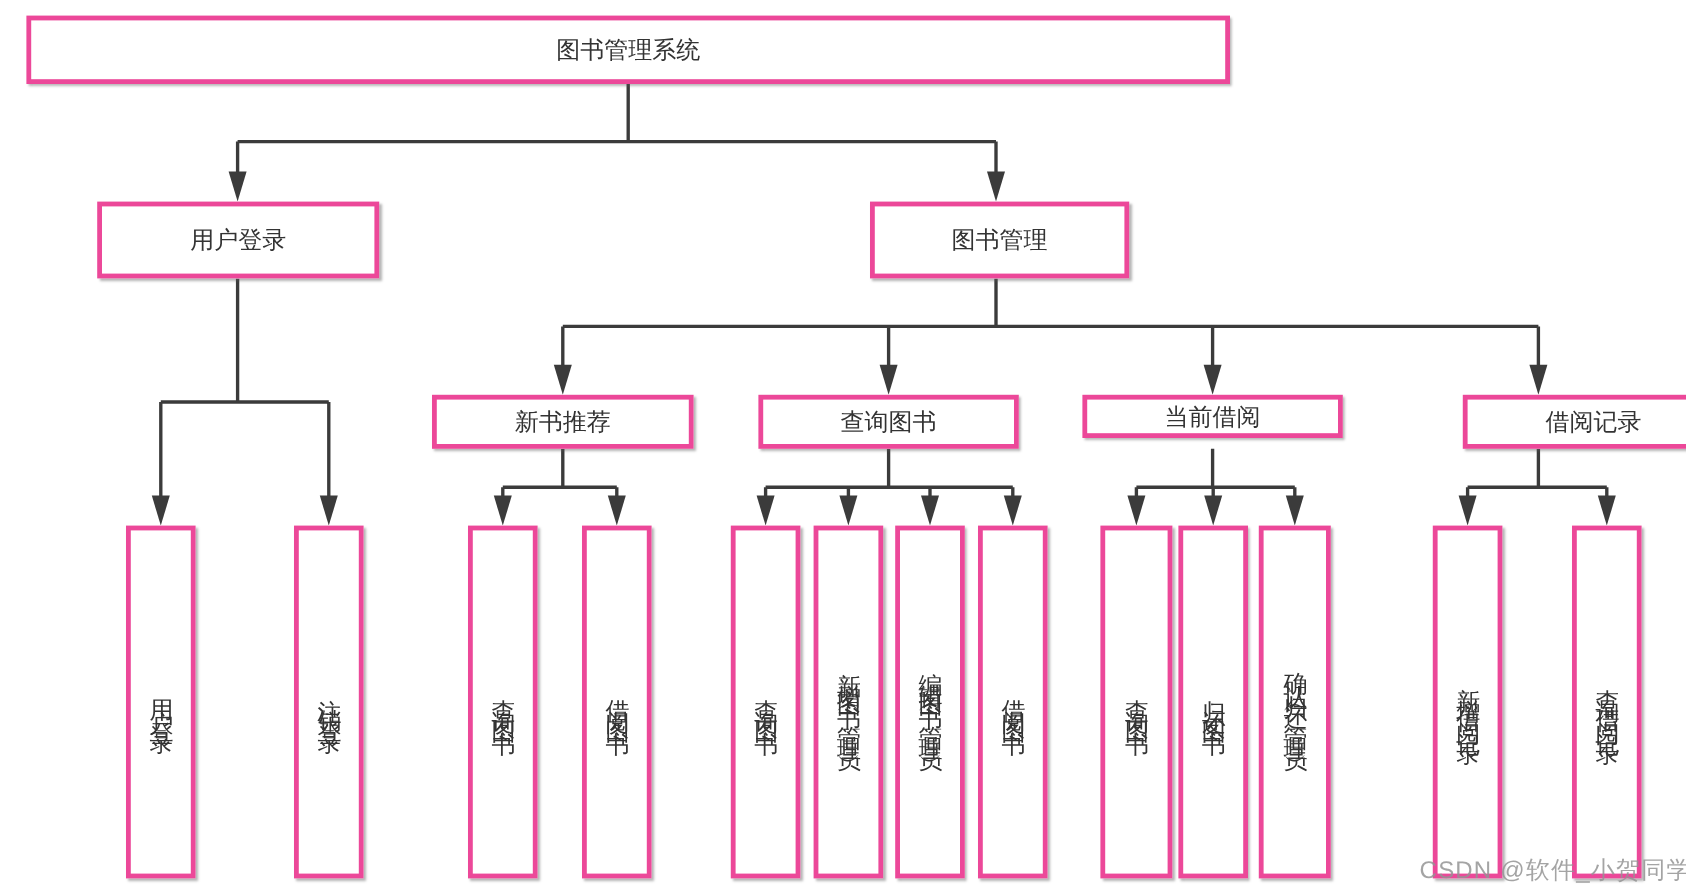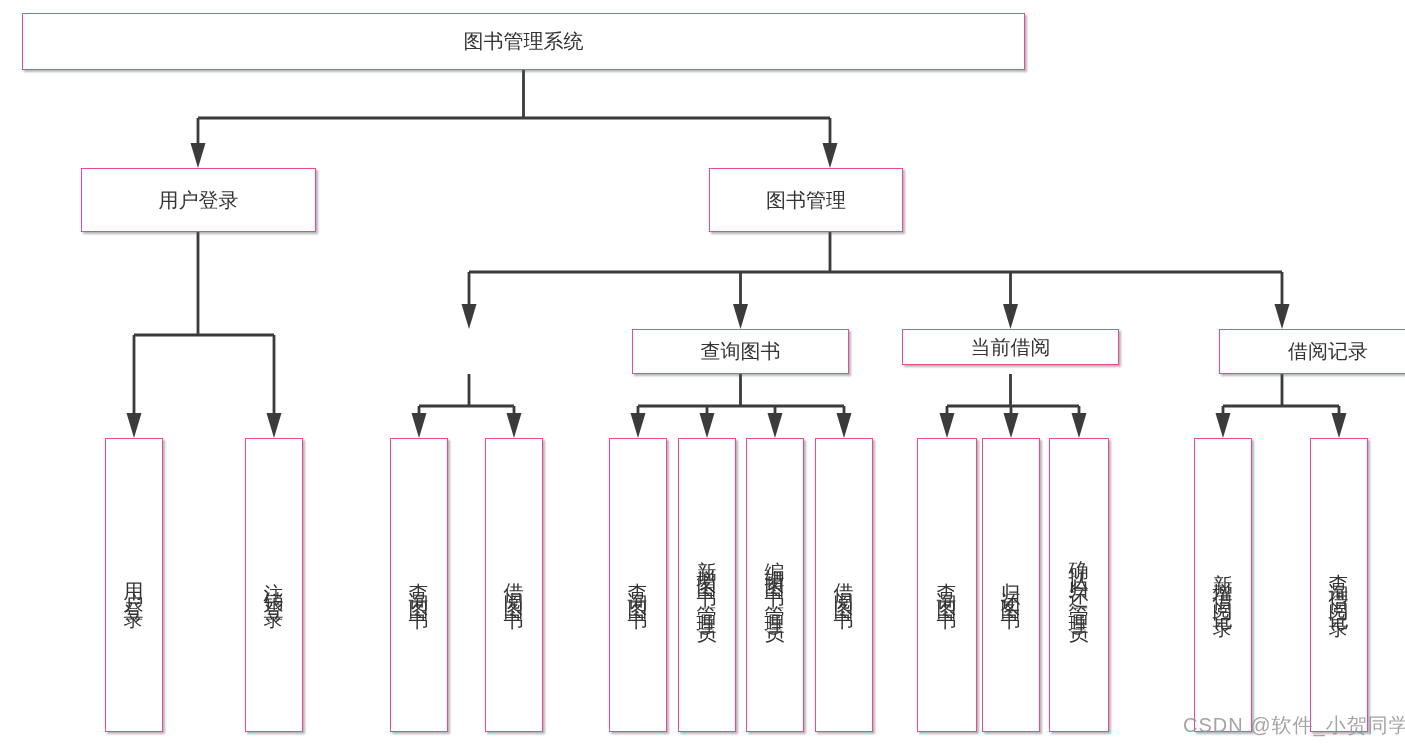--- a/index.html
+++ b/index.html
@@ -8,21 +8,21 @@
     width: 1405px;
     height: 747px;
     background: #ffffff;
     font-family: "Liberation Sans", sans-serif;
     overflow: hidden;
   }
   svg.wires { position: absolute; left: 0; top: 0; width: 1405px; height: 747px; }
   .node {
     position: absolute;
     background: #ffffff;
-    border: 1px solid #ec4899;
+    border: 4px solid #ec4899;
     box-shadow: 2px 2px 2px rgba(90,90,90,0.45);
     display: flex;
     align-items: center;
     justify-content: center;
     box-sizing: border-box;
     color: #333333;
   }
   .node .label {
     font-size: 20px;
     color: #333333;
@@ -101,24 +101,27 @@
     </g>
   </svg>
 
   <div class="node hbox" style="left:22px;top:13px;width:1003px;height:57px">
     <span class="label">图书管理系统</span>
   </div>
 
   <div class="node hbox" style="left:81px;top:168px;width:235px;height:64px">
     <span class="label">用户登录</span>
   </div>
-  <div class="node hbox" style="left:709px;top:168px;width:194px;height:64px">
+  <div class="node hbox" style="left:725px;top:168px;width:216px;height:64px">
     <span class="label">图书管理</span>
   </div>
 
+  <div class="node hbox" style="left:360px;top:329px;width:218px;height:45px">
+    <span class="label">新书推荐</span>
+  </div>
   <div class="node hbox" style="left:632px;top:329px;width:217px;height:45px">
     <span class="label">查询图书</span>
   </div>
   <div class="node hbox" style="left:902px;top:329px;width:217px;height:36px">
     <span class="label">当前借阅</span>
   </div>
   <div class="node hbox" style="left:1219px;top:329px;width:218px;height:45px">
     <span class="label">借阅记录</span>
   </div>
 

